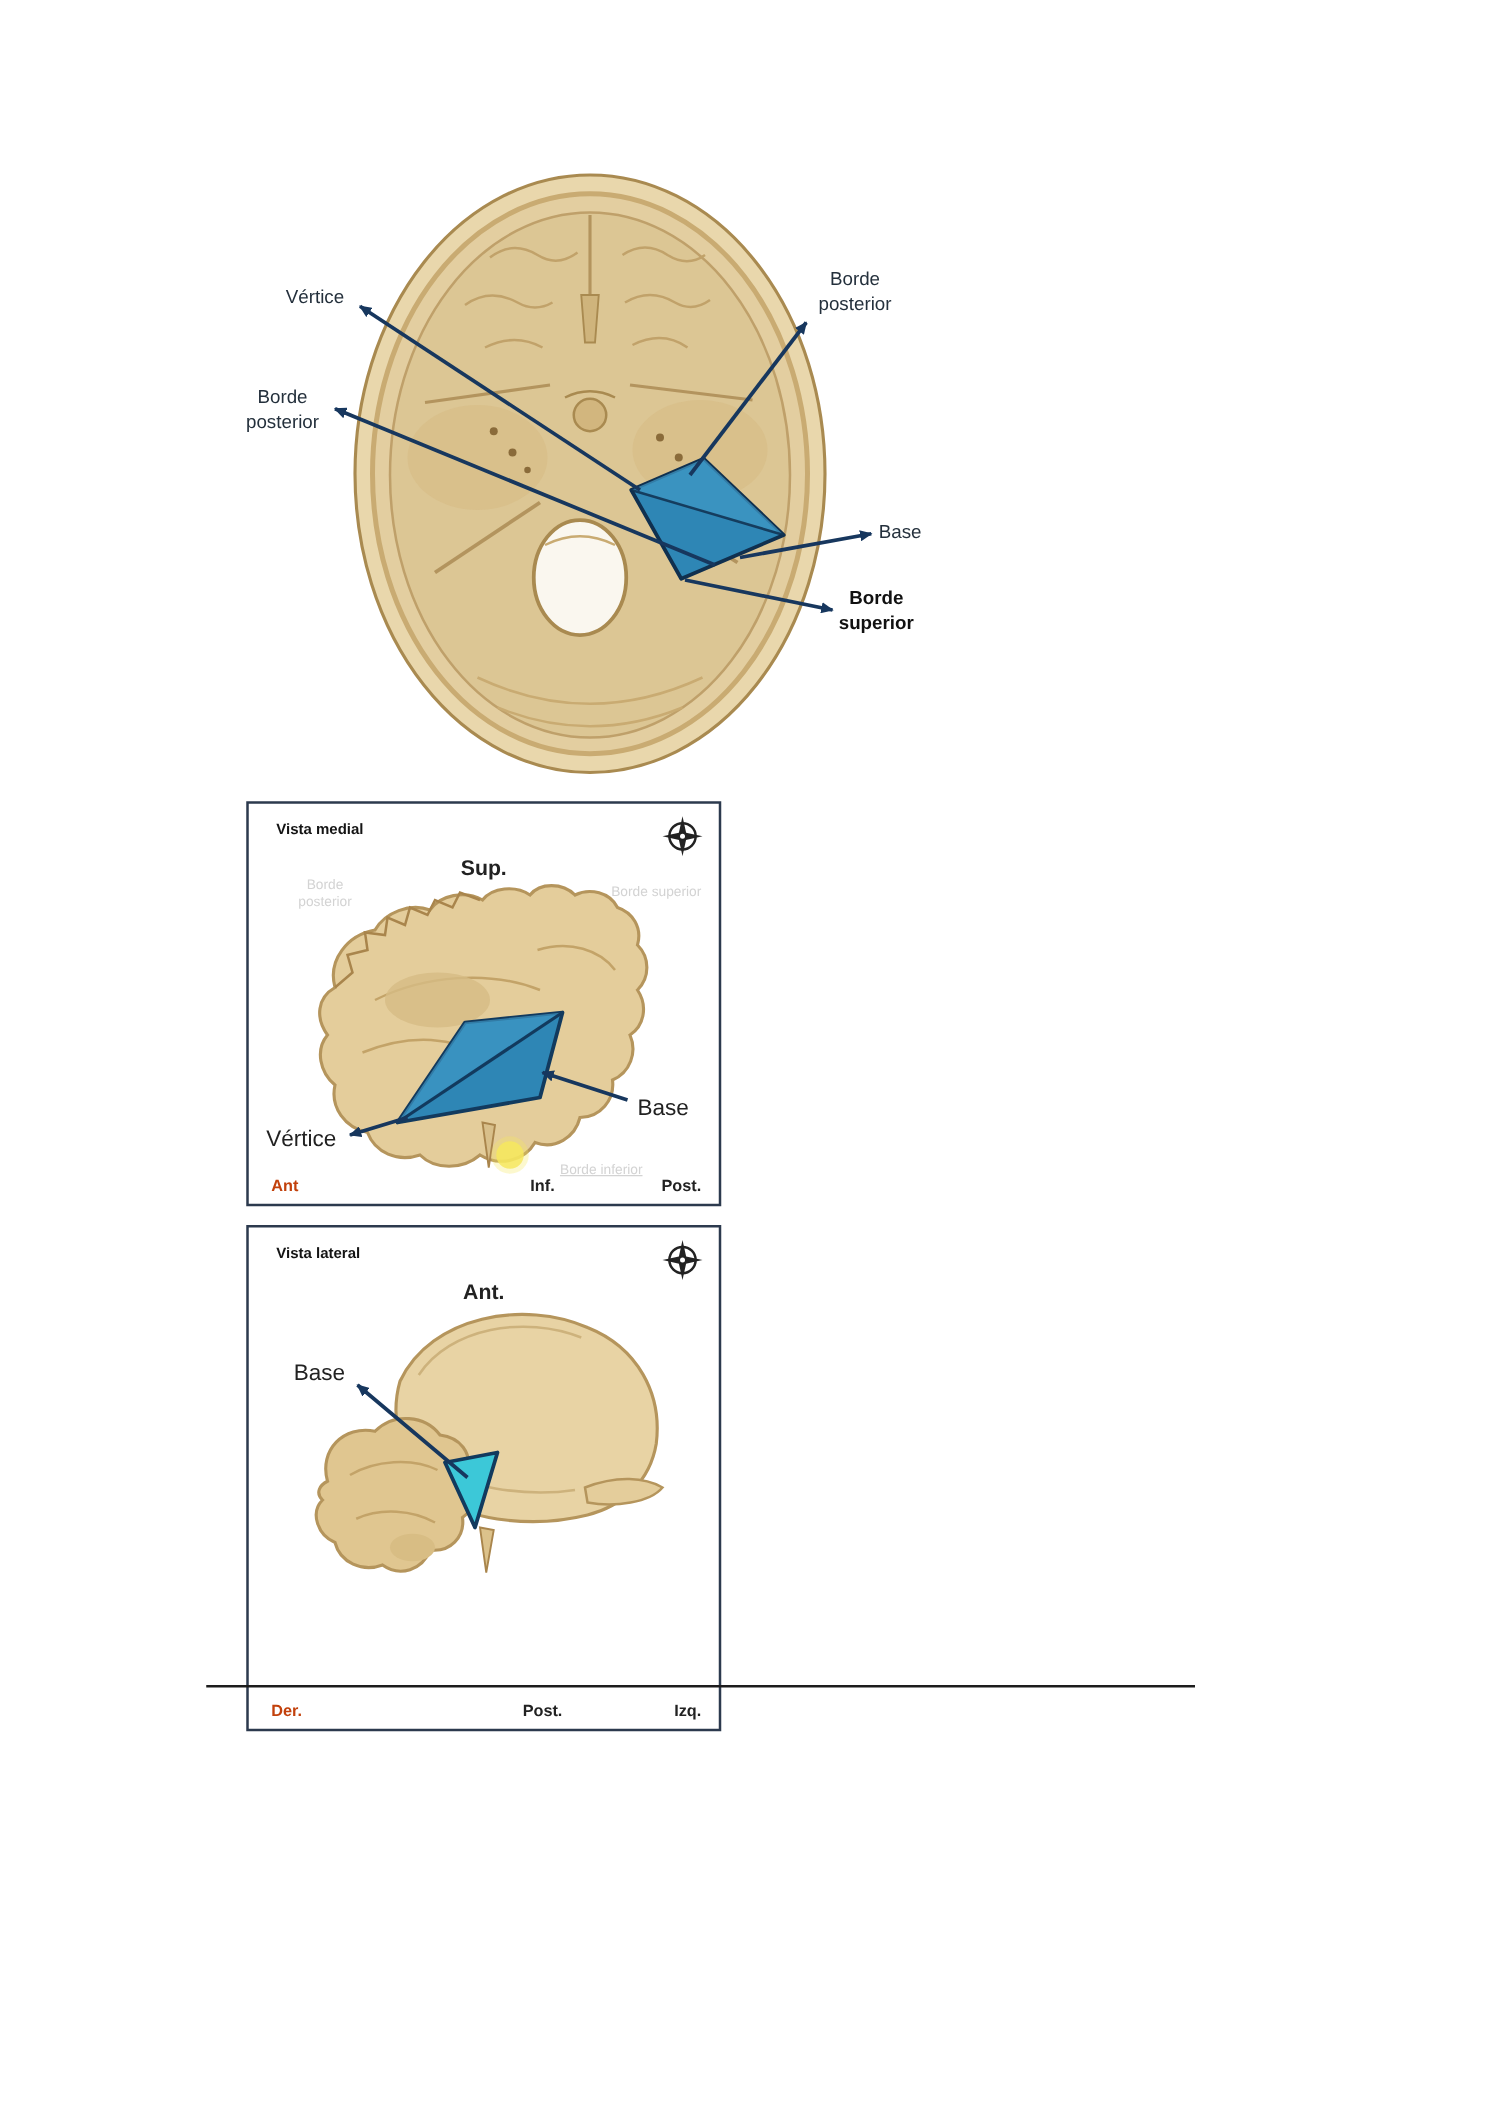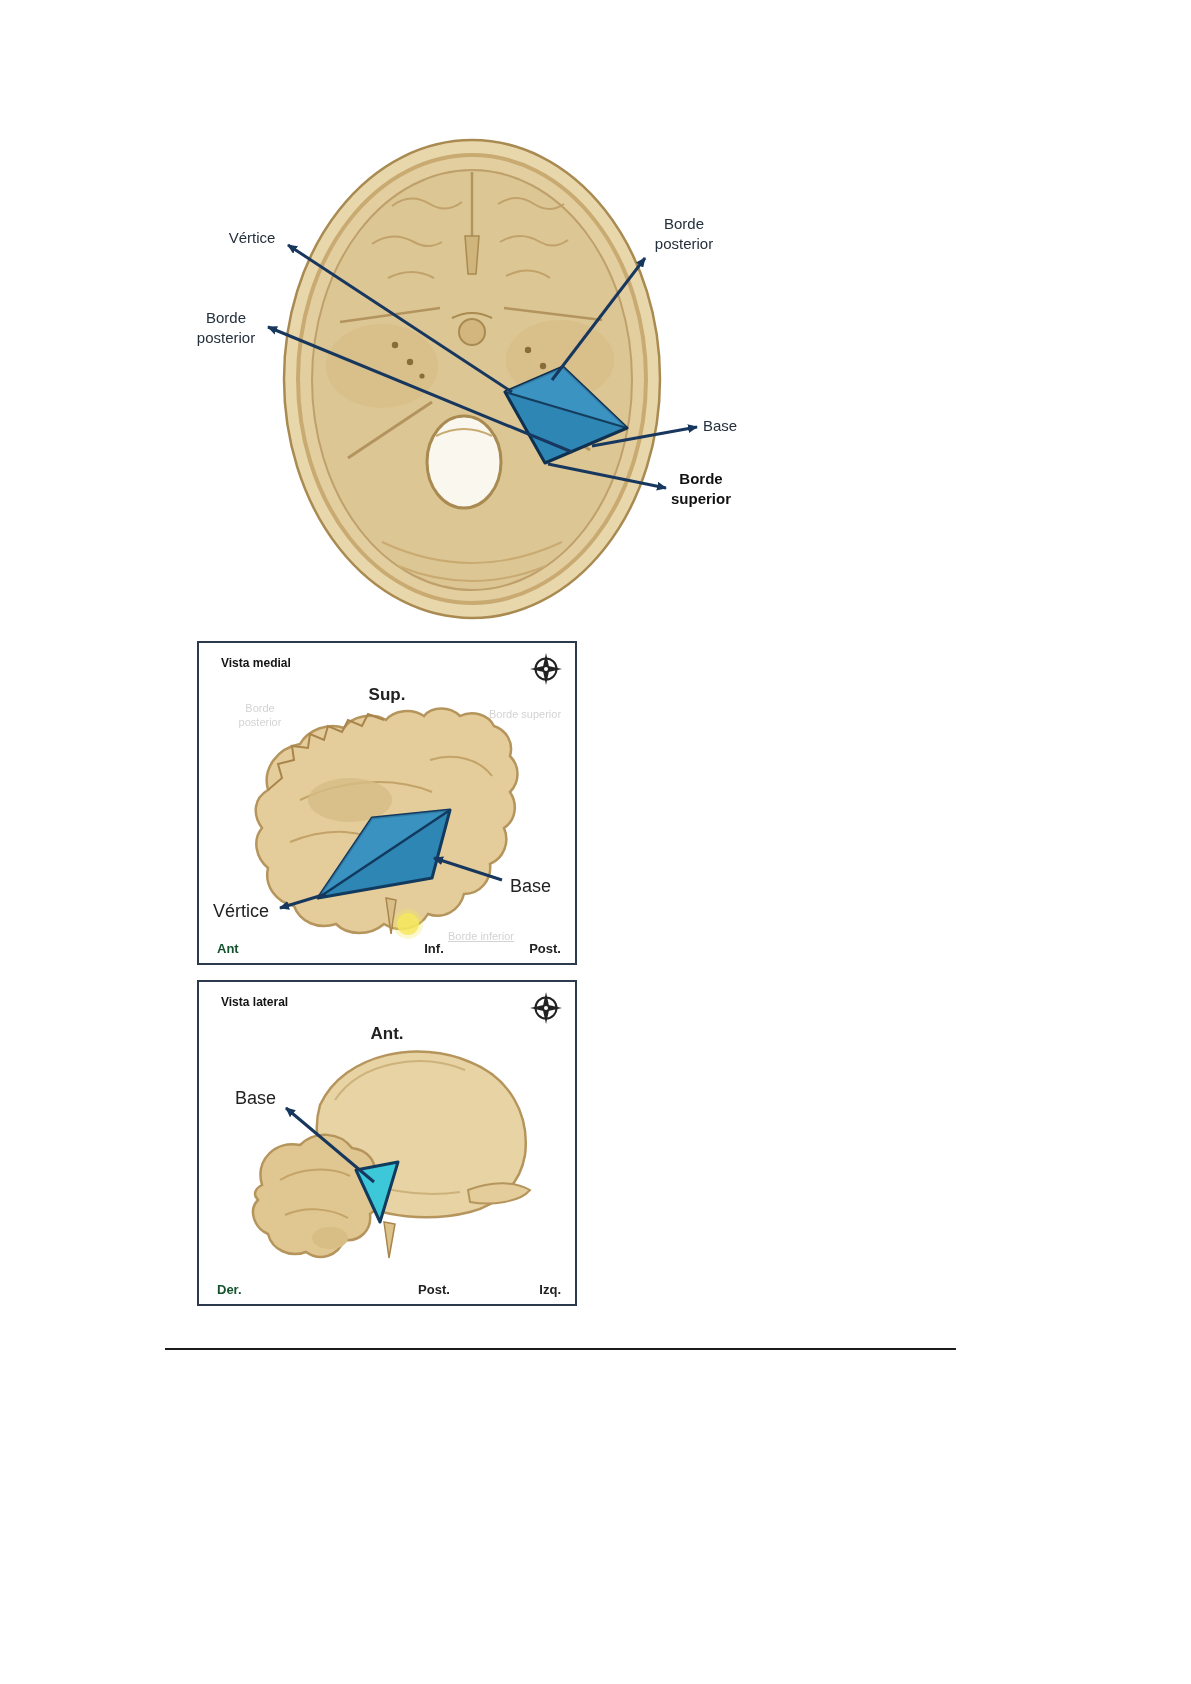--- a/index.html
+++ b/index.html
@@ -3,24 +3,24 @@
 <meta charset="utf-8">
 <style>
   html,body{margin:0;padding:0;background:#ffffff;}
   .page{position:relative;width:1191px;height:1684px;background:#ffffff;overflow:hidden;
         font-family:"Liberation Sans",sans-serif;color:#222;}
   .artwork{position:absolute;left:0;top:0;pointer-events:none;}
   .fig-label{position:absolute;font-size:15px;color:#24303c;line-height:1.35;text-align:center;}
   .fig-label.bold{font-weight:bold;color:#111;}
   .panel{position:absolute;width:380px;border:2px solid #2c3a4e;background:transparent;box-sizing:border-box;}
   .panel-medial{left:197px;top:641px;height:324px;}
-  .panel-lateral{left:197px;top:980px;height:326px;}
+  .panel-lateral{left:197px;top:980px;height:405px;}
   .panel-title{position:absolute;left:22px;top:13px;font-size:12px;font-weight:bold;color:#141414;}
   .orient-top{position:absolute;left:50%;transform:translateX(-50%);top:42px;font-size:17px;color:#222;font-weight:bold;}
-  .orient-bl{position:absolute;left:18px;bottom:7px;font-size:13px;color:#14532d;font-weight:bold;}
+  .orient-bl{position:absolute;left:18px;bottom:7px;font-size:13px;color:#c2410c;font-weight:bold;}
   .orient-bc{position:absolute;left:50%;transform:translateX(-50%);bottom:7px;font-size:13px;color:#222;font-weight:bold;margin-left:47px;}
   .orient-br{position:absolute;right:14px;bottom:7px;font-size:13px;color:#222;font-weight:bold;}
   .big-label{position:absolute;font-size:18px;color:#222;}
   .faint{position:absolute;font-size:11px;color:#d3d3d3;line-height:1.3;text-align:center;}
   .divider{position:absolute;left:165px;top:1348px;width:791px;height:2px;background:#1c1c1c;}
   
   .lbl-vertice-top{left:222px;top:228px;width:60px;}
   .lbl-borde-anterior{left:645px;top:214px;width:78px;}
   .lbl-borde-posterior{left:180px;top:308px;width:92px;}
   .lbl-base-top{left:703px;top:416px;width:50px;text-align:left;}

